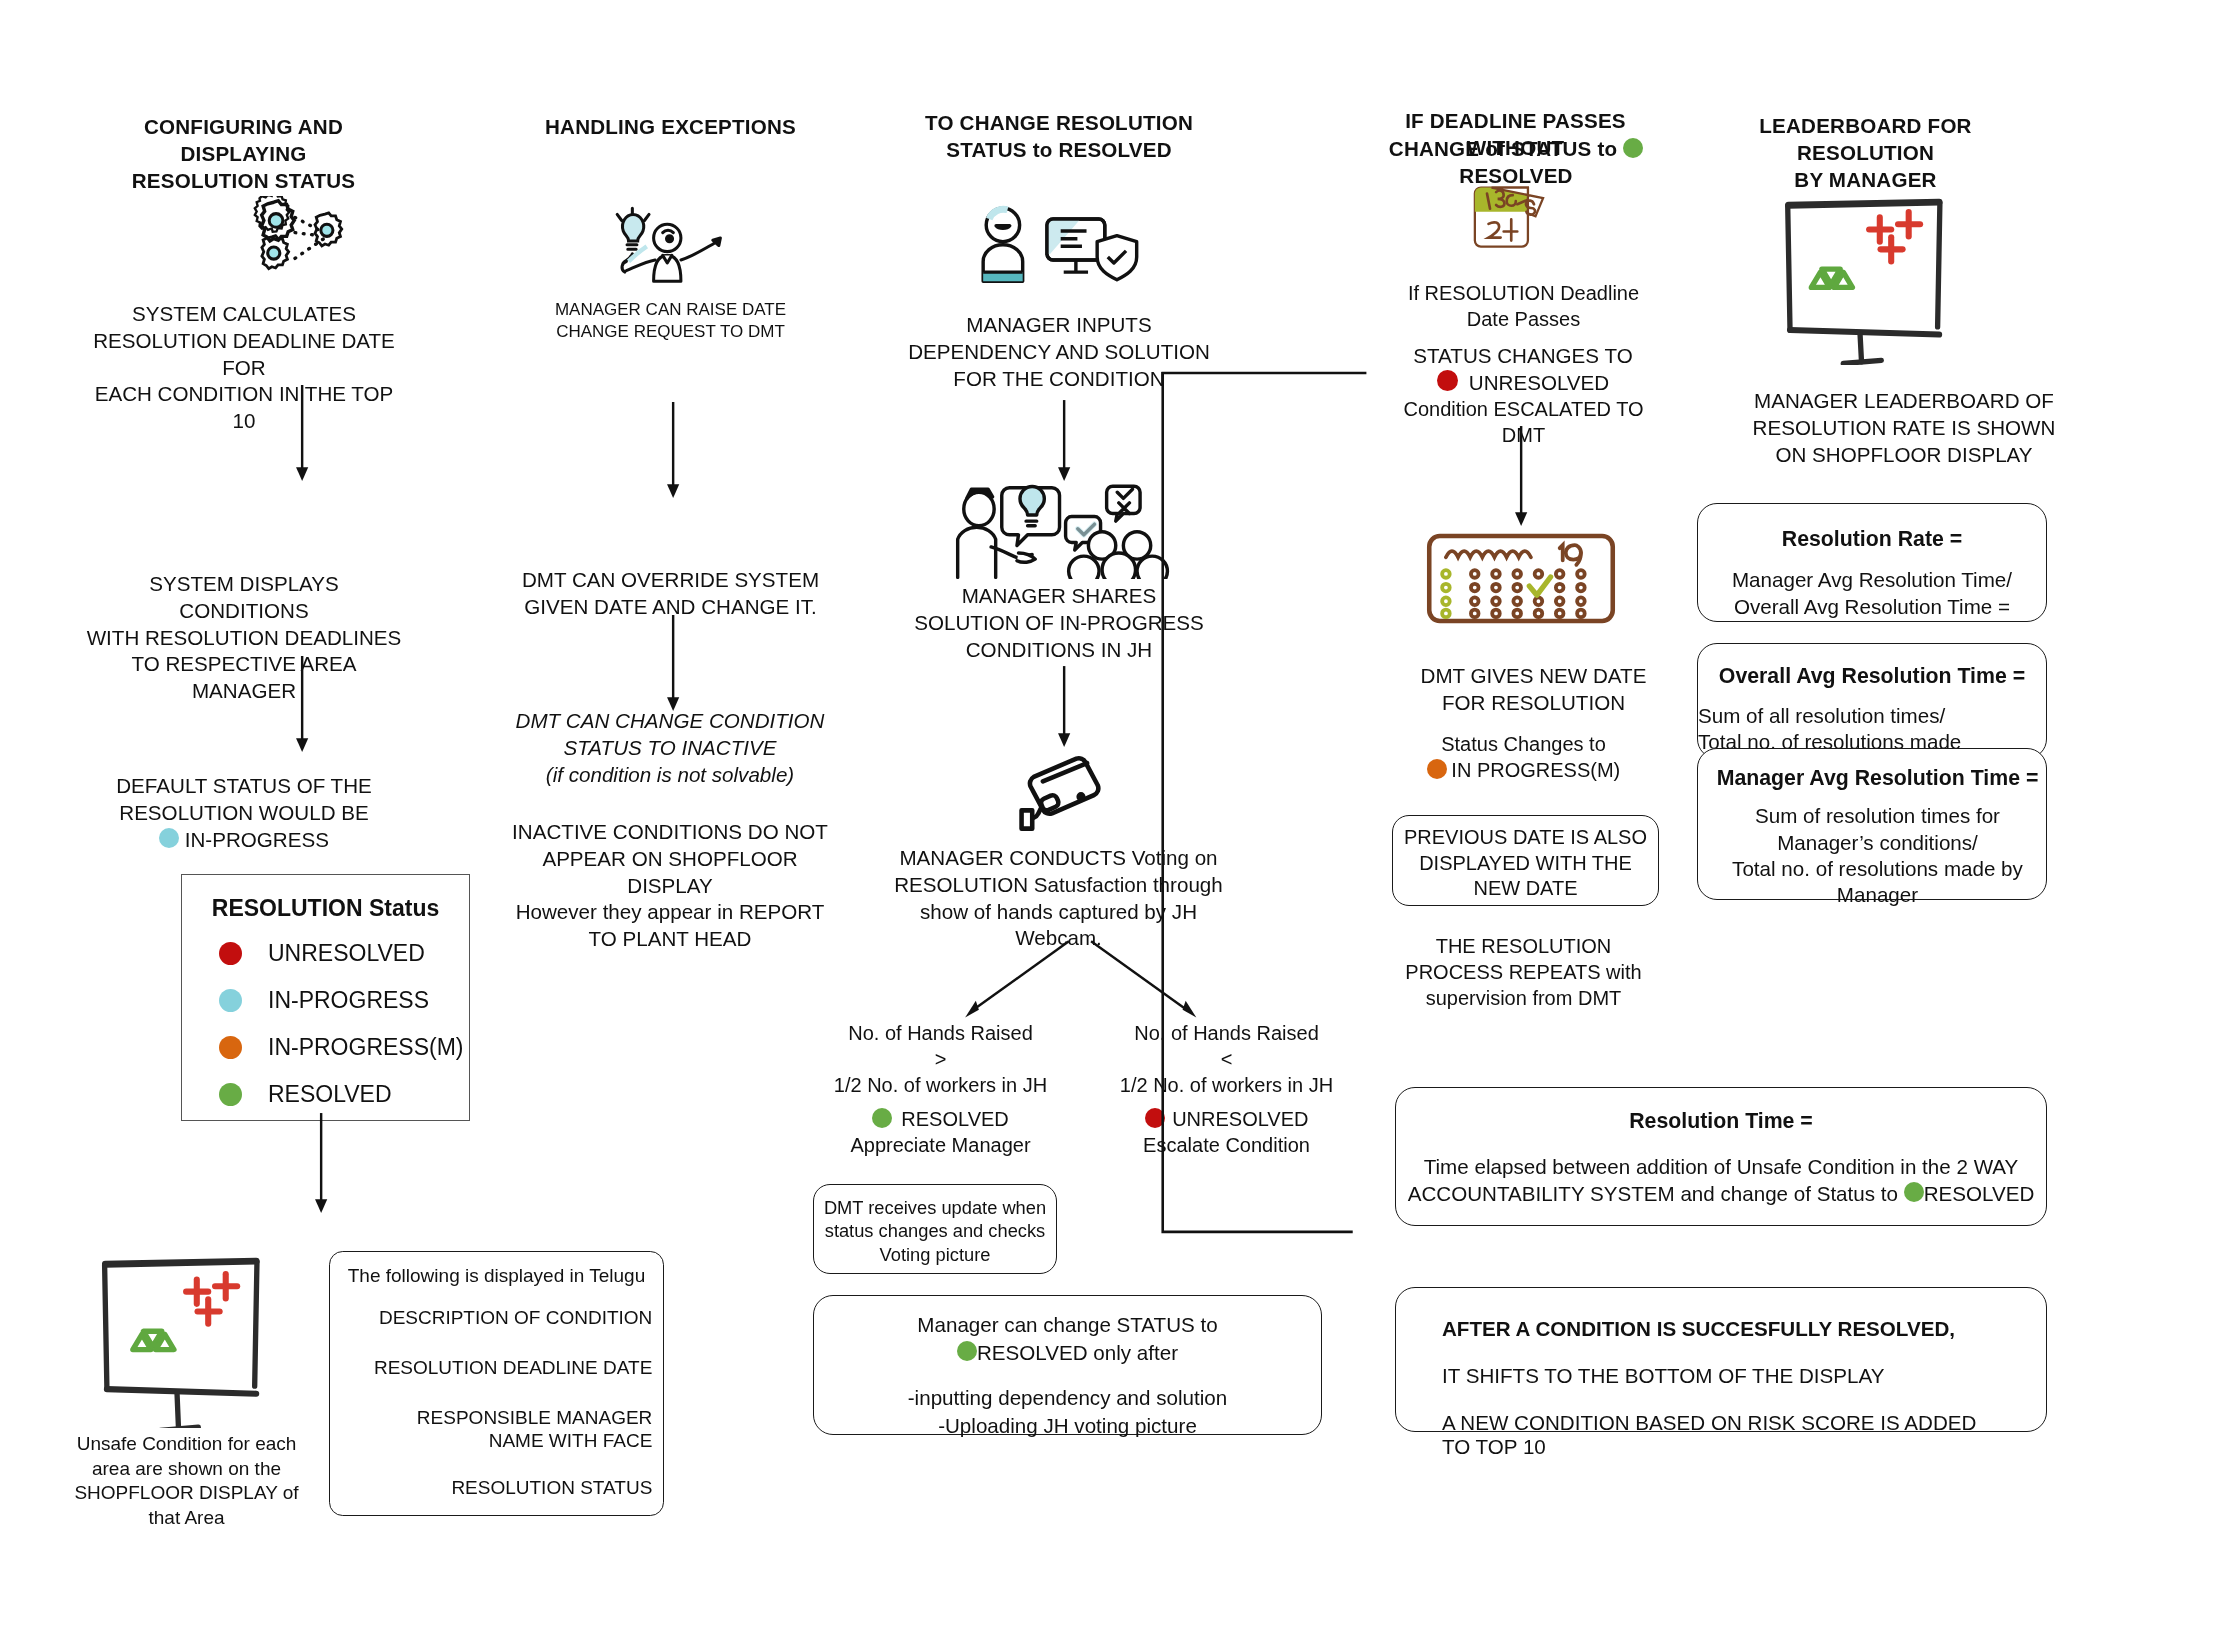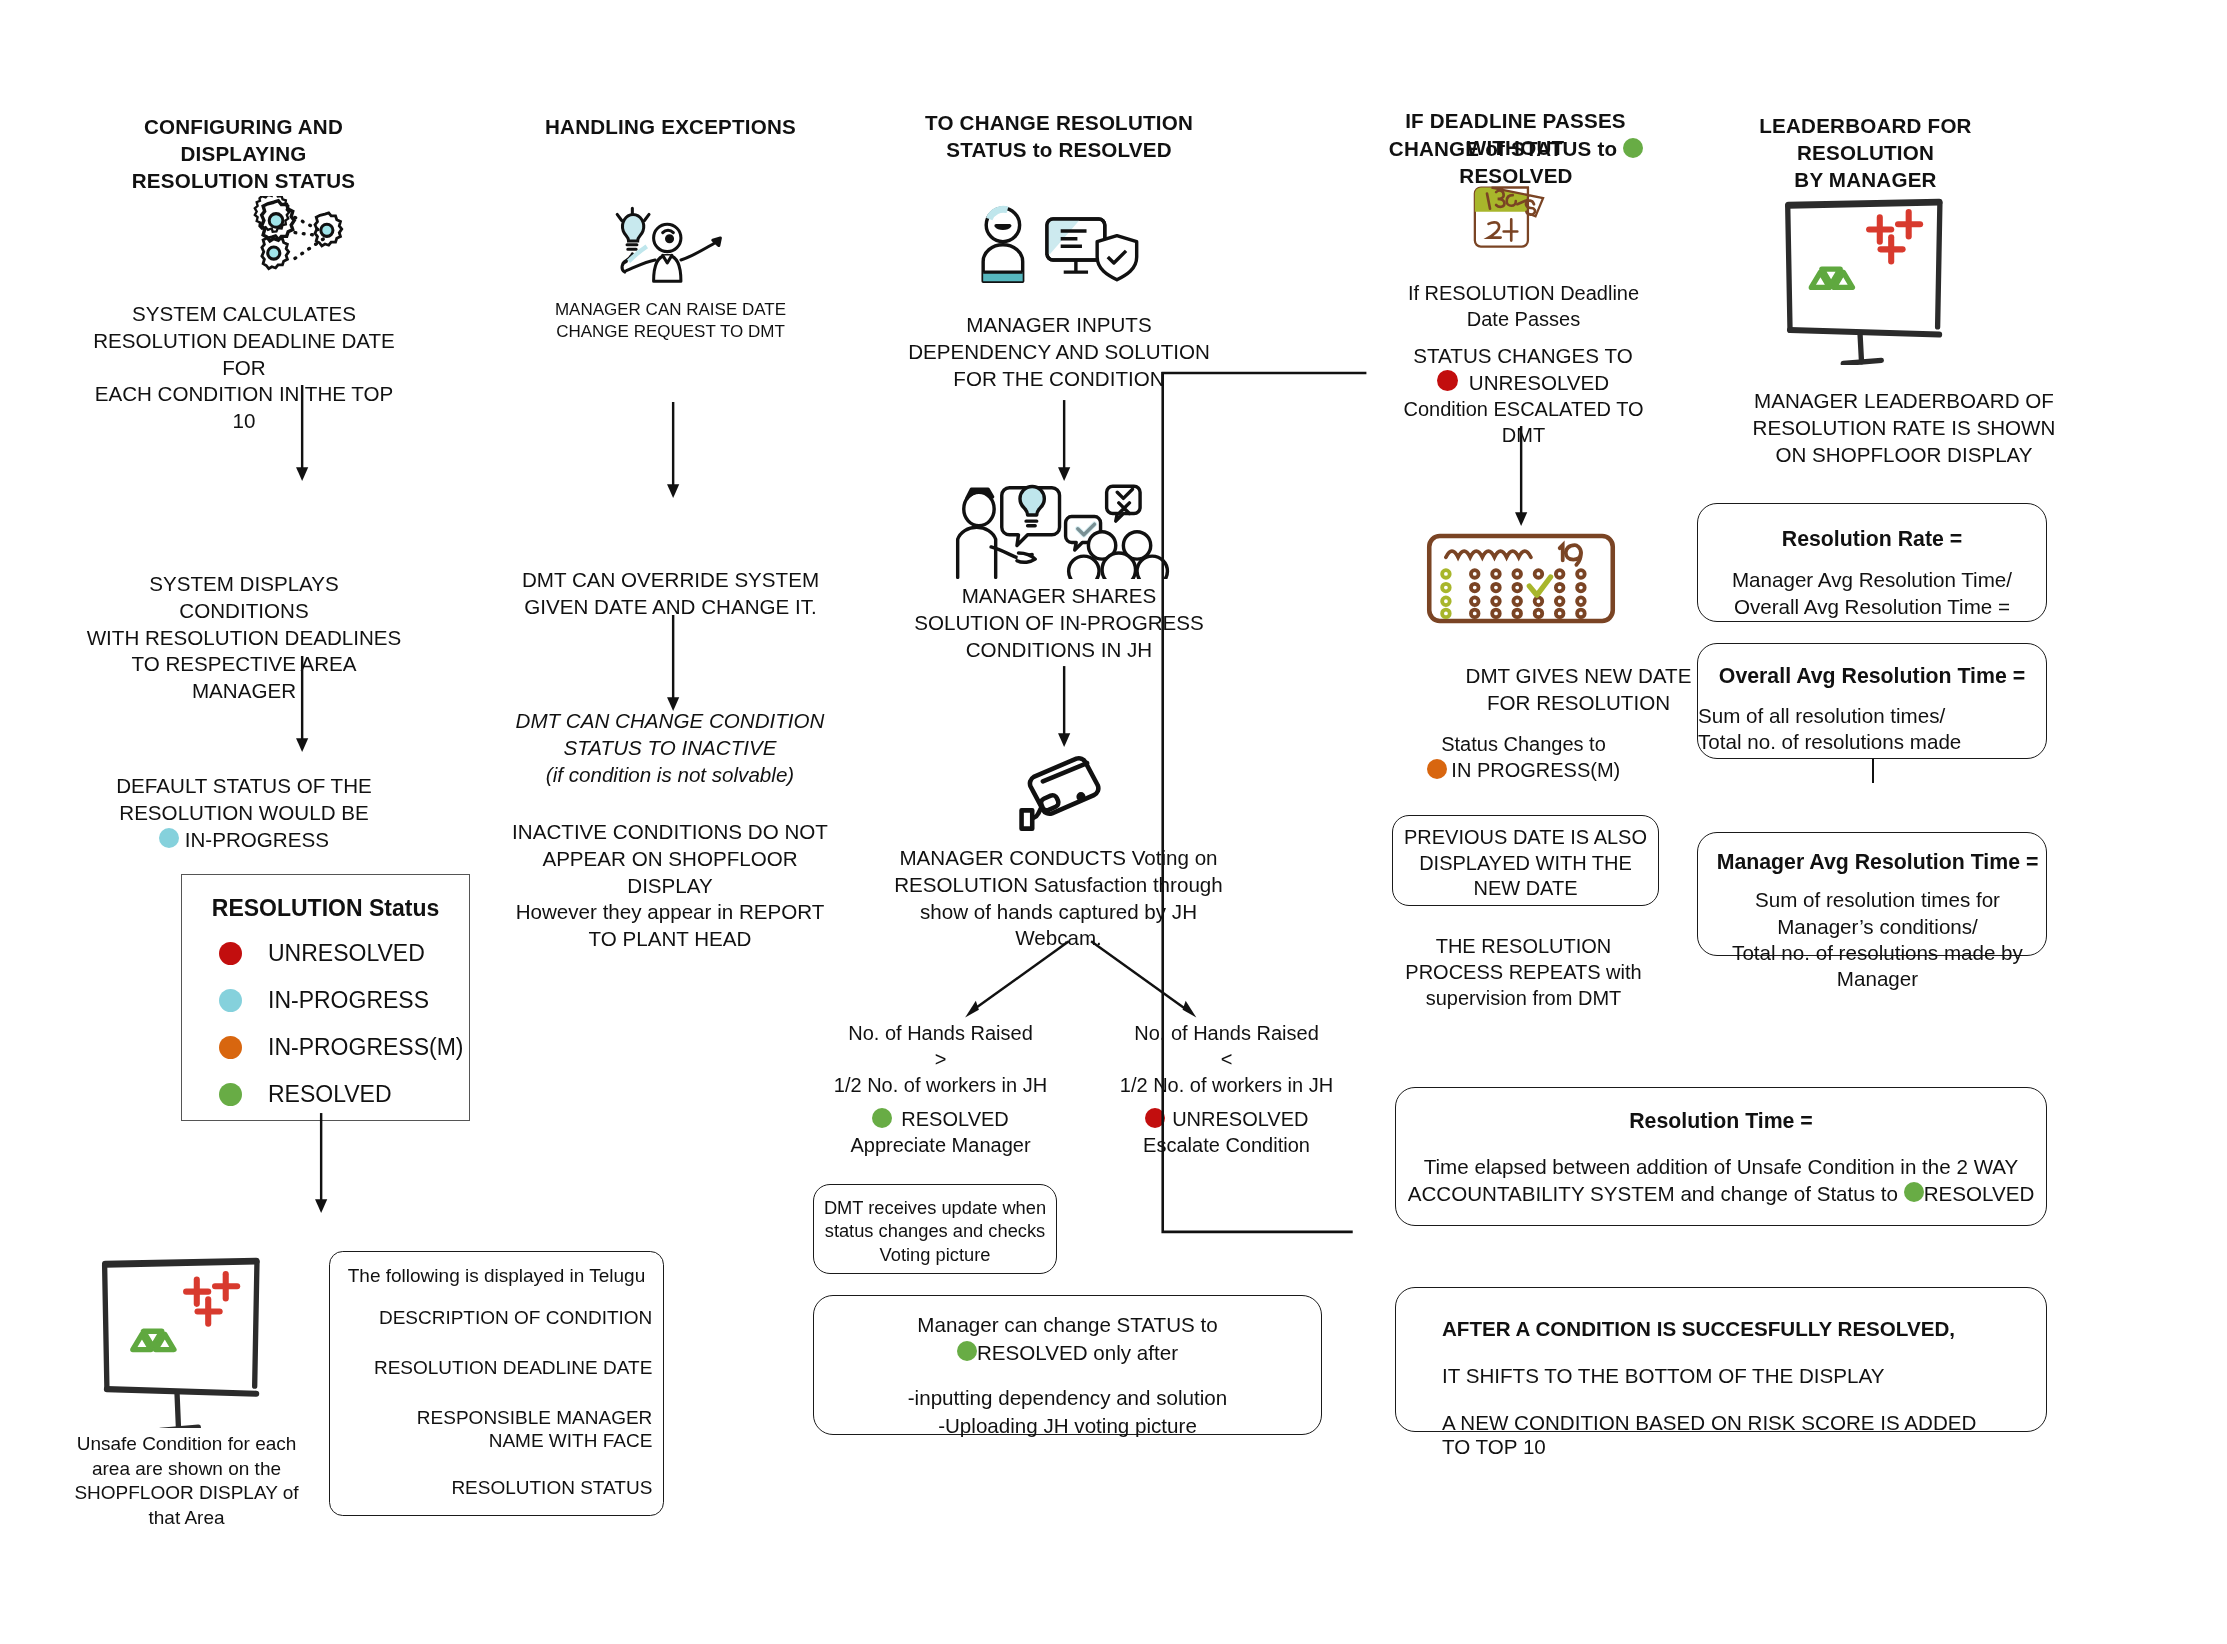--- a/index.html
+++ b/index.html
@@ -429,21 +429,21 @@
           <circle cx="92" cy="106" r="5"></circle>
           <circle cx="120" cy="106" r="5"></circle>
         <circle cx="148" cy="106" r="5"></circle>
           <circle cx="176" cy="106" r="5"></circle>
           <circle cx="204" cy="106" r="5"></circle>
       </g>
       <path d="M136 70 l10 12 l18 -24" fill="none" stroke="#A8B62B" stroke-width="7" stroke-linecap="round" stroke-linejoin="round"></path>
     </svg>
   </div>
 
-  <div class="ctext body-t" style="left: 1426px; top: 663px; width: 305px; font-size: 20.6px; white-space: pre-line;">DMT GIVES NEW DATE
+  <div class="ctext body-t" style="left: 1381px; top: 663px; width: 305px; font-size: 20.6px; white-space: pre-line;">DMT GIVES NEW DATE
 FOR RESOLUTION</div>
 
   <div class="ctext body-t" style="left:1371px;top:731px;width:305px;font-size:20px;">
     <span>Status Changes to</span><br>
     <span class="dot" style="width:20px;height:20px;background:#D8660F;margin-right:4.6px;"></span><span>IN PROGRESS(M)</span>
   </div>
 
   <div class="rbox" style="left:1392px;top:815px;width:267px;height:91px;border-radius:17px;">
     <div style="text-align:center;font-size:20px;line-height:1.28;padding-top:9.1px;white-space:pre-line;">PREVIOUS DATE IS ALSO
 DISPLAYED WITH THE
@@ -492,21 +492,21 @@
   </div>
 
   <div class="rbox" style="left:1697px;top:643px;width:350px;height:116px;">
     <div style="text-align:center;font-size:21.3px;font-weight:bold;padding-top:20px;">Overall Avg Resolution Time =</div>
     <div style="text-align:left;font-size:20.6px;line-height:1.3;margin-top:13.7px;white-space:pre-line;">Sum of all resolution times/
 Total no. of resolutions made</div>
   </div>
 
   <div class="vline" style="left:1872px;top:759px;width:1.5px;height:24.4px;"></div>
 
-  <div class="rbox" style="left:1697px;top:832px;width:350px;height:124px;padding-left:11px;">
+  <div class="rbox" style="left:1697px;top:748px;width:350px;height:152px;padding-left:11px;">
     <div style="text-align:center;font-size:21.3px;font-weight:bold;padding-top:17px;">Manager Avg Resolution Time =</div>
     <div style="text-align:center;font-size:20.6px;line-height:1.28;margin-top:12.2px;white-space:pre-line;">Sum of resolution times for
 Manager’s conditions/
 Total no. of resolutions made by
 Manager</div>
   </div>
 
   <div class="rbox" style="left:1395px;top:1087px;width:652px;height:139px;">
     <div style="text-align:center;font-size:21.3px;font-weight:bold;padding-top:21.3px;">Resolution Time =</div>
     <div style="text-align:center;font-size:20.6px;line-height:1.32;margin-top:18.3px;">

